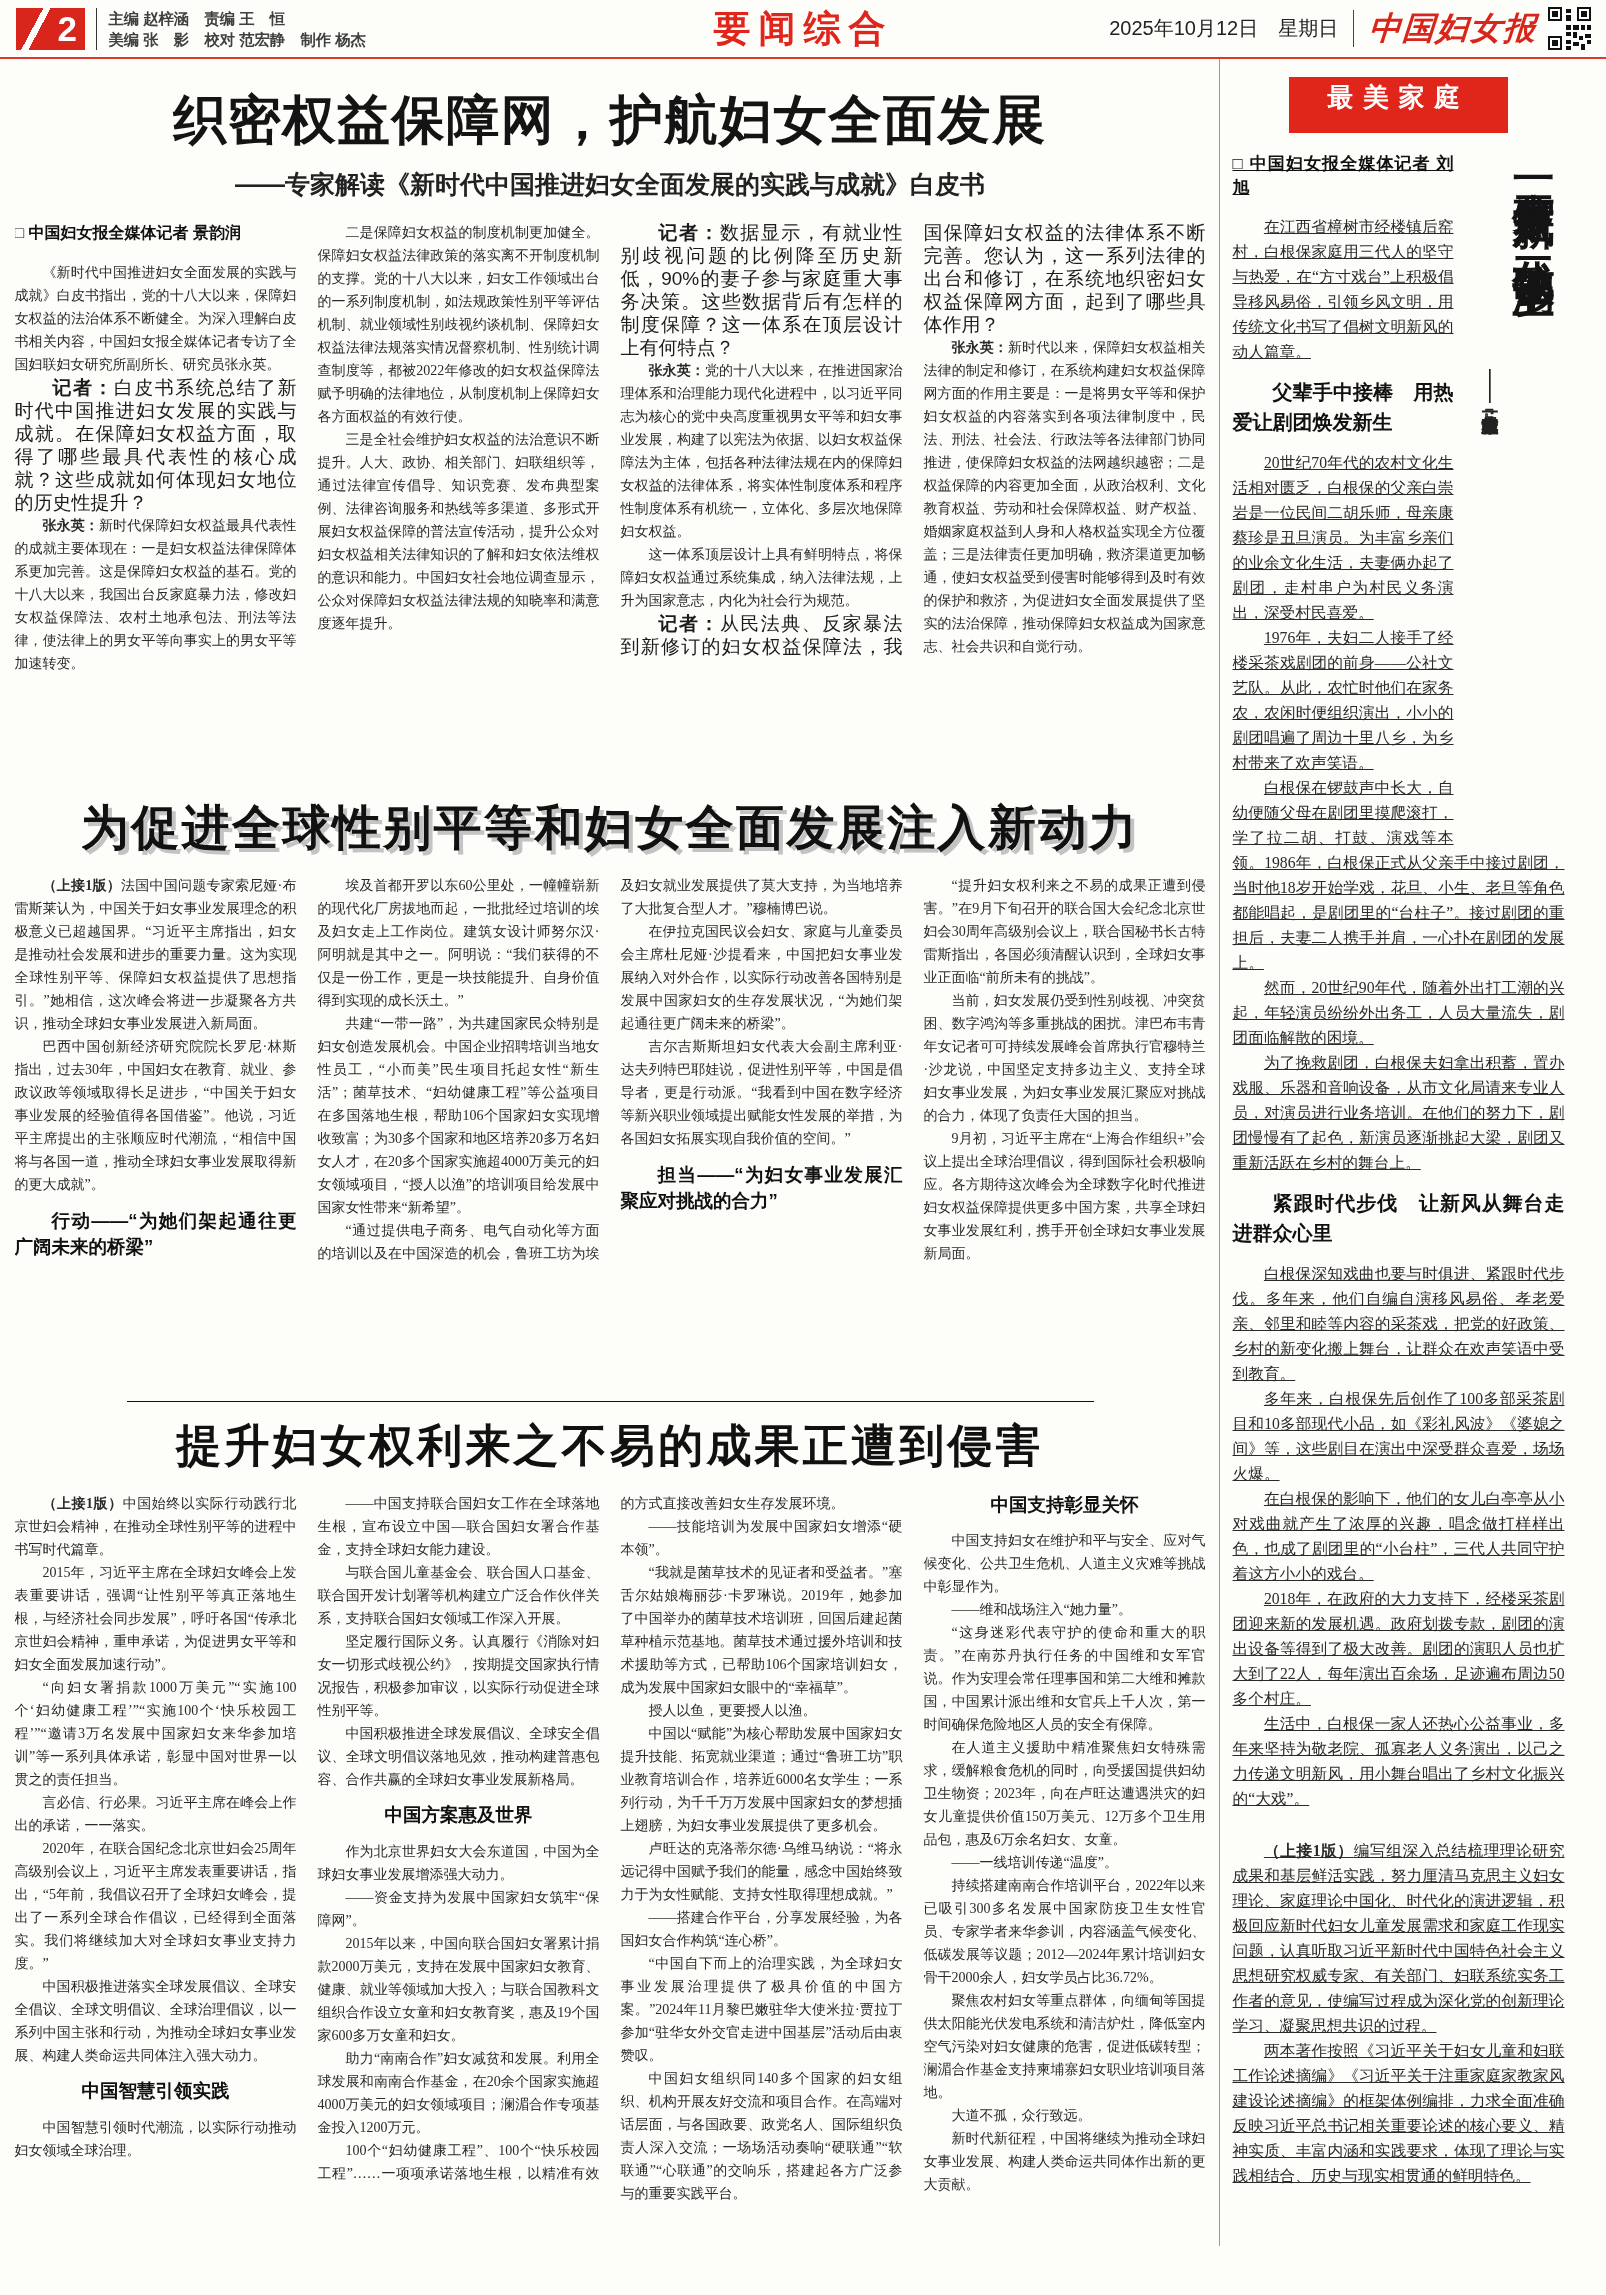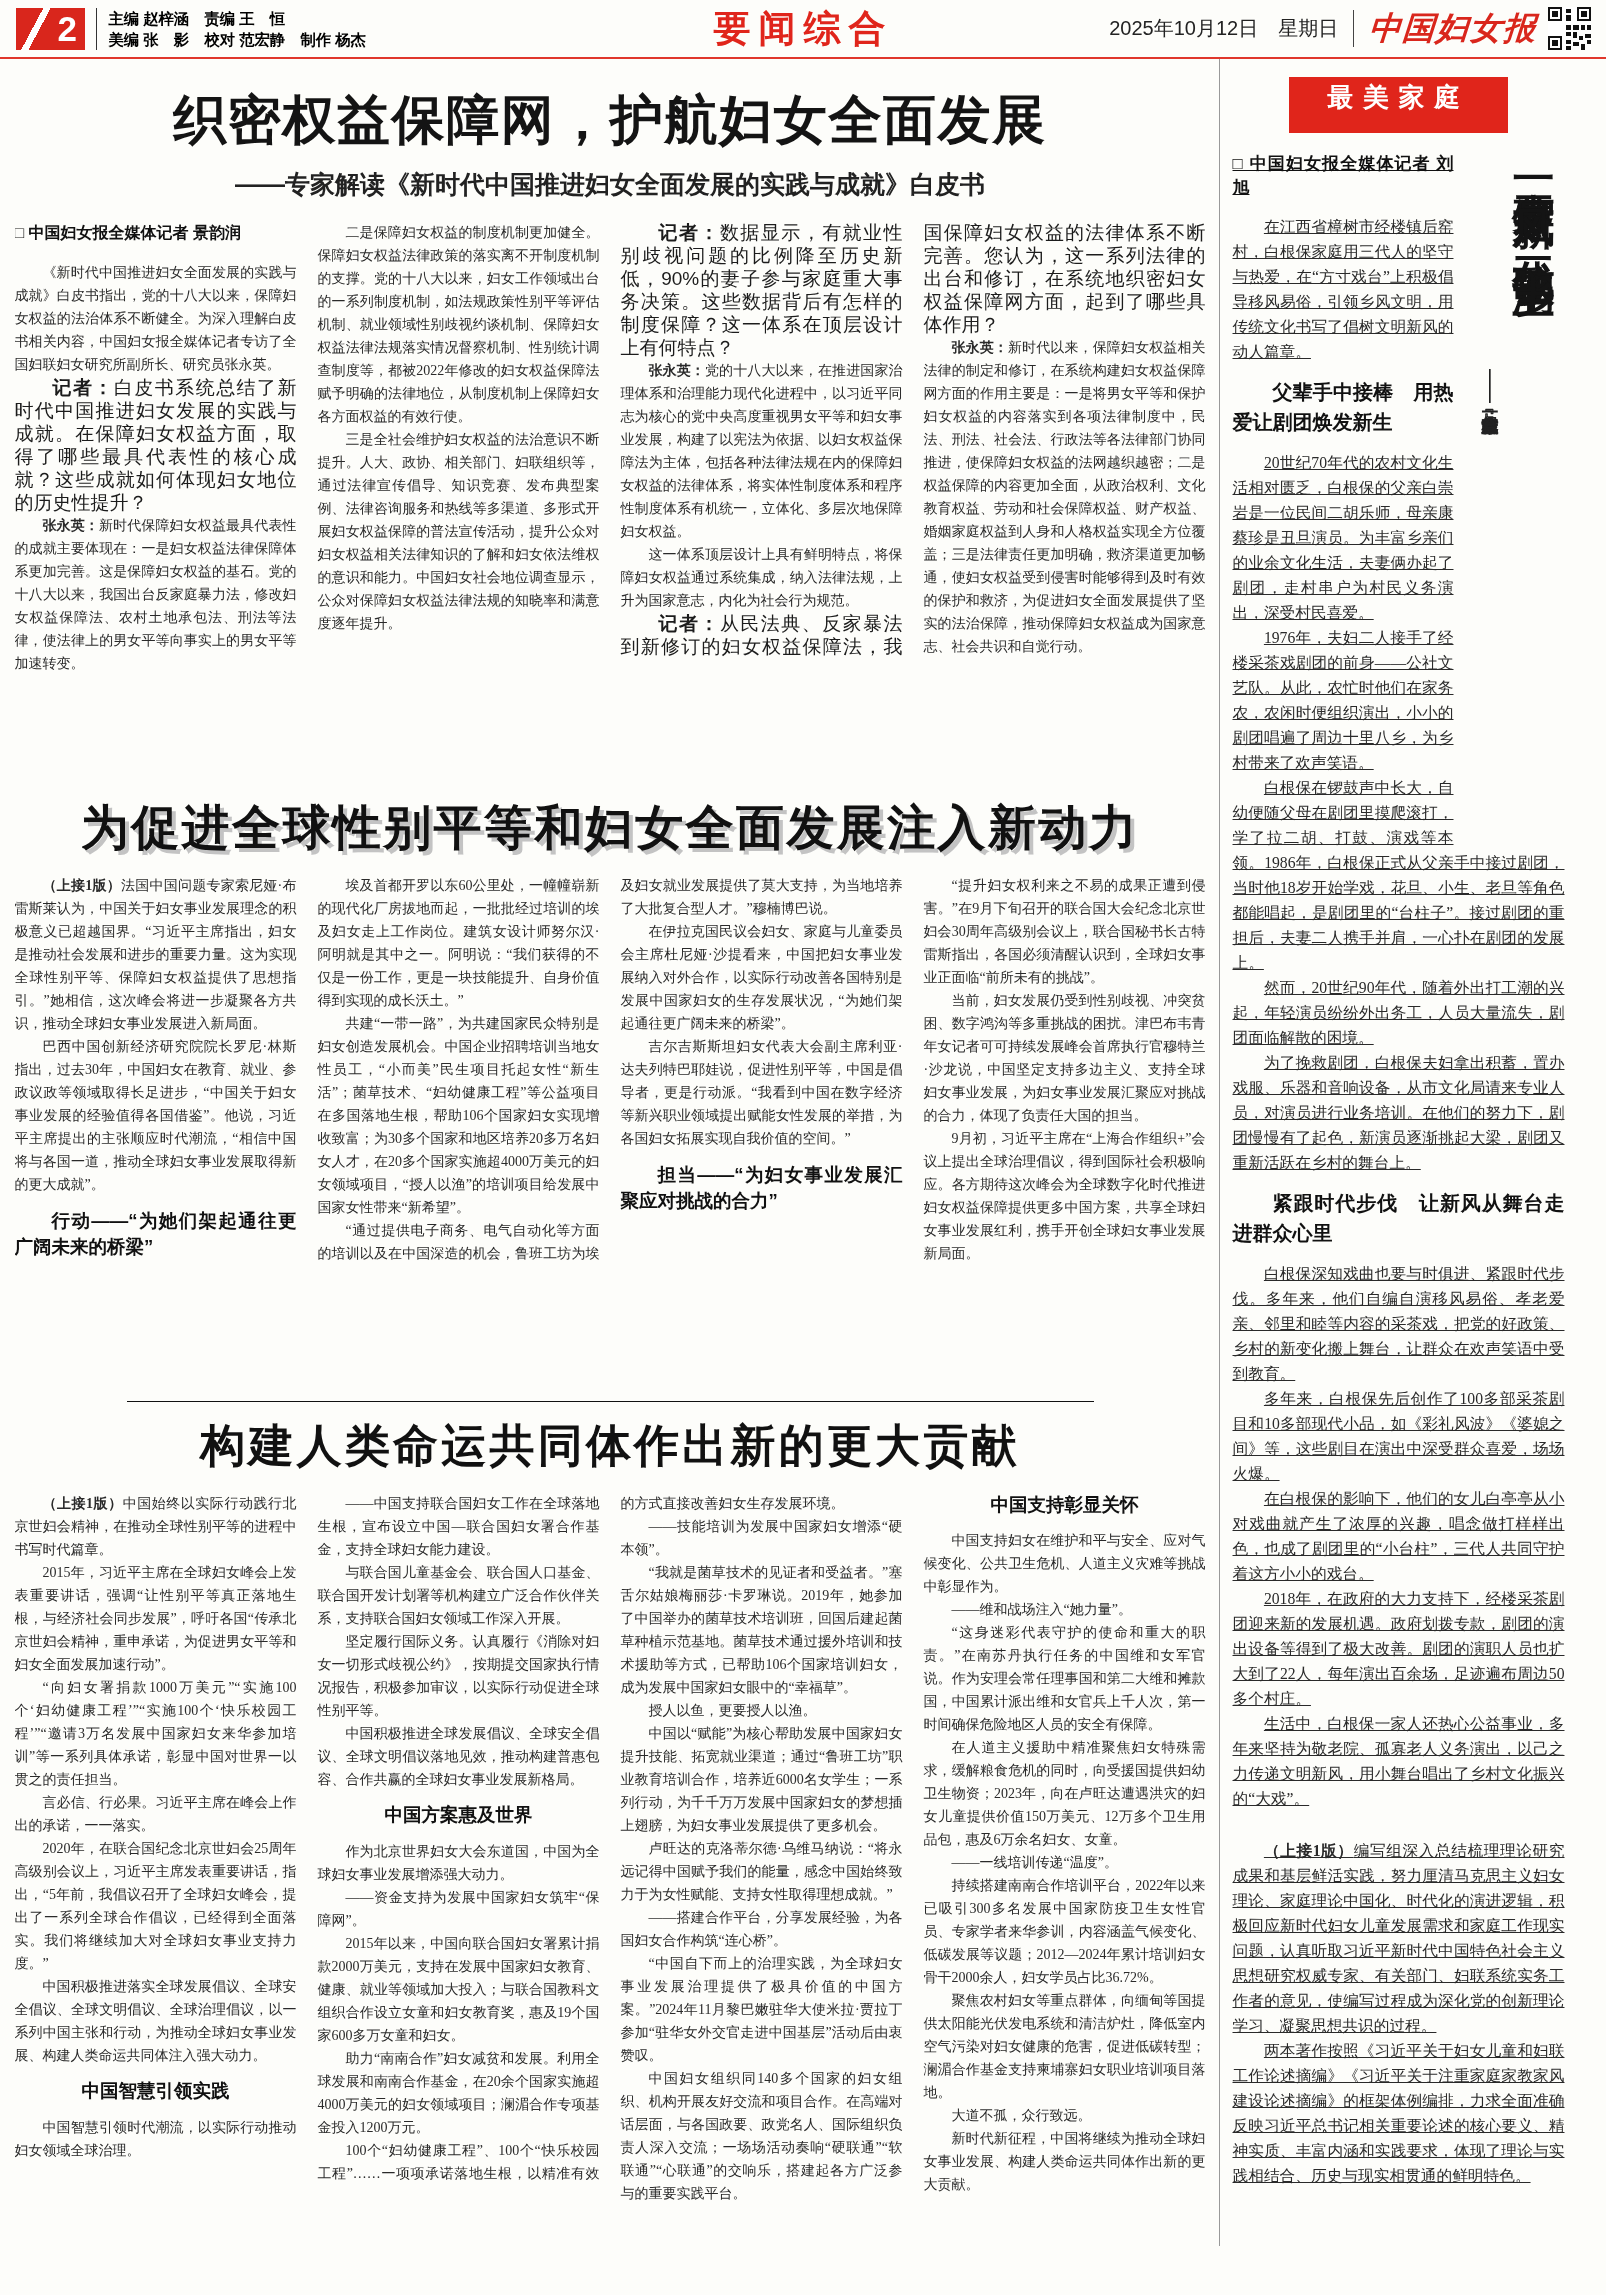--- a/index.html
+++ b/index.html
@@ -18,21 +18,21 @@
     border-bottom:2.4px solid #e0372c;
   }
   .pagenum {
     width:69px; height:42px; color:#fff;
     font:700 35px/42px "Liberation Sans","DejaVu Sans",sans-serif;
     text-align:right; padding-right:8px;
     background:linear-gradient(118deg,#d9261c 30%,#ffffff 30%,#ffffff 38%,#d9261c 38%);
   }
   .staff {
     margin-left:11.2px; padding-left:11.2px; border-left:1.6px solid #333;
-    font:700 15.3px/21px "Liberation Sans","DejaVu Sans",sans-serif; color:#000000;
+    font:700 15.3px/21px "Liberation Sans","DejaVu Sans",sans-serif; color:#404040;
   }
   .section-title {
     position:absolute; left:50%; top:6.4px; transform:translateX(-50%);
     color:#e0251b; font:900 37px/45px "Liberation Sans","DejaVu Sans",sans-serif;
     letter-spacing:8px;
   }
   .header-right { margin-left:auto; display:flex; align-items:center; }
   .date { font:400 20px "Liberation Sans","DejaVu Sans",sans-serif; color:#222; }
   .vsep { width:1.6px; height:37px; background:#444; margin:0 14.5px; }
   .masthead {
@@ -177,21 +177,21 @@
           <p>吉尔吉斯斯坦妇女代表大会副主席利亚·达夫列特巴耶娃说，促进性别平等，中国是倡导者，更是行动派。“我看到中国在数字经济等新兴职业领域提出赋能女性发展的举措，为各国妇女拓展实现自我价值的空间。”</p>
           <h3>担当——“为妇女事业发展汇聚应对挑战的合力”</h3>
           <p>“提升妇女权利来之不易的成果正遭到侵害。”在9月下旬召开的联合国大会纪念北京世妇会30周年高级别会议上，联合国秘书长古特雷斯指出，各国必须清醒认识到，全球妇女事业正面临“前所未有的挑战”。</p>
           <p>当前，妇女发展仍受到性别歧视、冲突贫困、数字鸿沟等多重挑战的困扰。津巴布韦青年女记者可可持续发展峰会首席执行官穆特兰·沙龙说，中国坚定支持多边主义、支持全球妇女事业发展，为妇女事业发展汇聚应对挑战的合力，体现了负责任大国的担当。</p>
           <p>9月初，习近平主席在“上海合作组织+”会议上提出全球治理倡议，得到国际社会积极响应。各方期待这次峰会为全球数字化时代推进妇女权益保障提供更多中国方案，共享全球妇女事业发展红利，携手开创全球妇女事业发展新局面。</p>
         </div>
     </div>
 
     <div>
       <div class="a3-rule"></div>
-      <div class="a3-headline">构建人类命运共同体作出新的更大贡献</div>
+      <div class="a3-headline">提升妇女权利来之不易的成果正遭到侵害</div>
       <div class="body-cols a3-body">
           <p><b>（上接1版）</b>中国始终以实际行动践行北京世妇会精神，在推动全球性别平等的进程中书写时代篇章。</p>
           <p>2015年，习近平主席在全球妇女峰会上发表重要讲话，强调“让性别平等真正落地生根，与经济社会同步发展”，呼吁各国“传承北京世妇会精神，重申承诺，为促进男女平等和妇女全面发展加速行动”。</p>
           <p>“向妇女署捐款1000万美元”“实施100个‘妇幼健康工程’”“实施100个‘快乐校园工程’”“邀请3万名发展中国家妇女来华参加培训”等一系列具体承诺，彰显中国对世界一以贯之的责任担当。</p>
           <p>言必信、行必果。习近平主席在峰会上作出的承诺，一一落实。</p>
           <p>2020年，在联合国纪念北京世妇会25周年高级别会议上，习近平主席发表重要讲话，指出，“5年前，我倡议召开了全球妇女峰会，提出了一系列全球合作倡议，已经得到全面落实。我们将继续加大对全球妇女事业支持力度。”</p>
           <p>中国积极推进落实全球发展倡议、全球安全倡议、全球文明倡议、全球治理倡议，以一系列中国主张和行动，为推动全球妇女事业发展、构建人类命运共同体注入强大动力。</p>
           <h3 class="hc">中国智慧引领实践</h3>
           <p>中国智慧引领时代潮流，以实际行动推动妇女领域全球治理。</p>
           <p>——中国支持联合国妇女工作在全球落地生根，宣布设立中国—联合国妇女署合作基金，支持全球妇女能力建设。</p>

